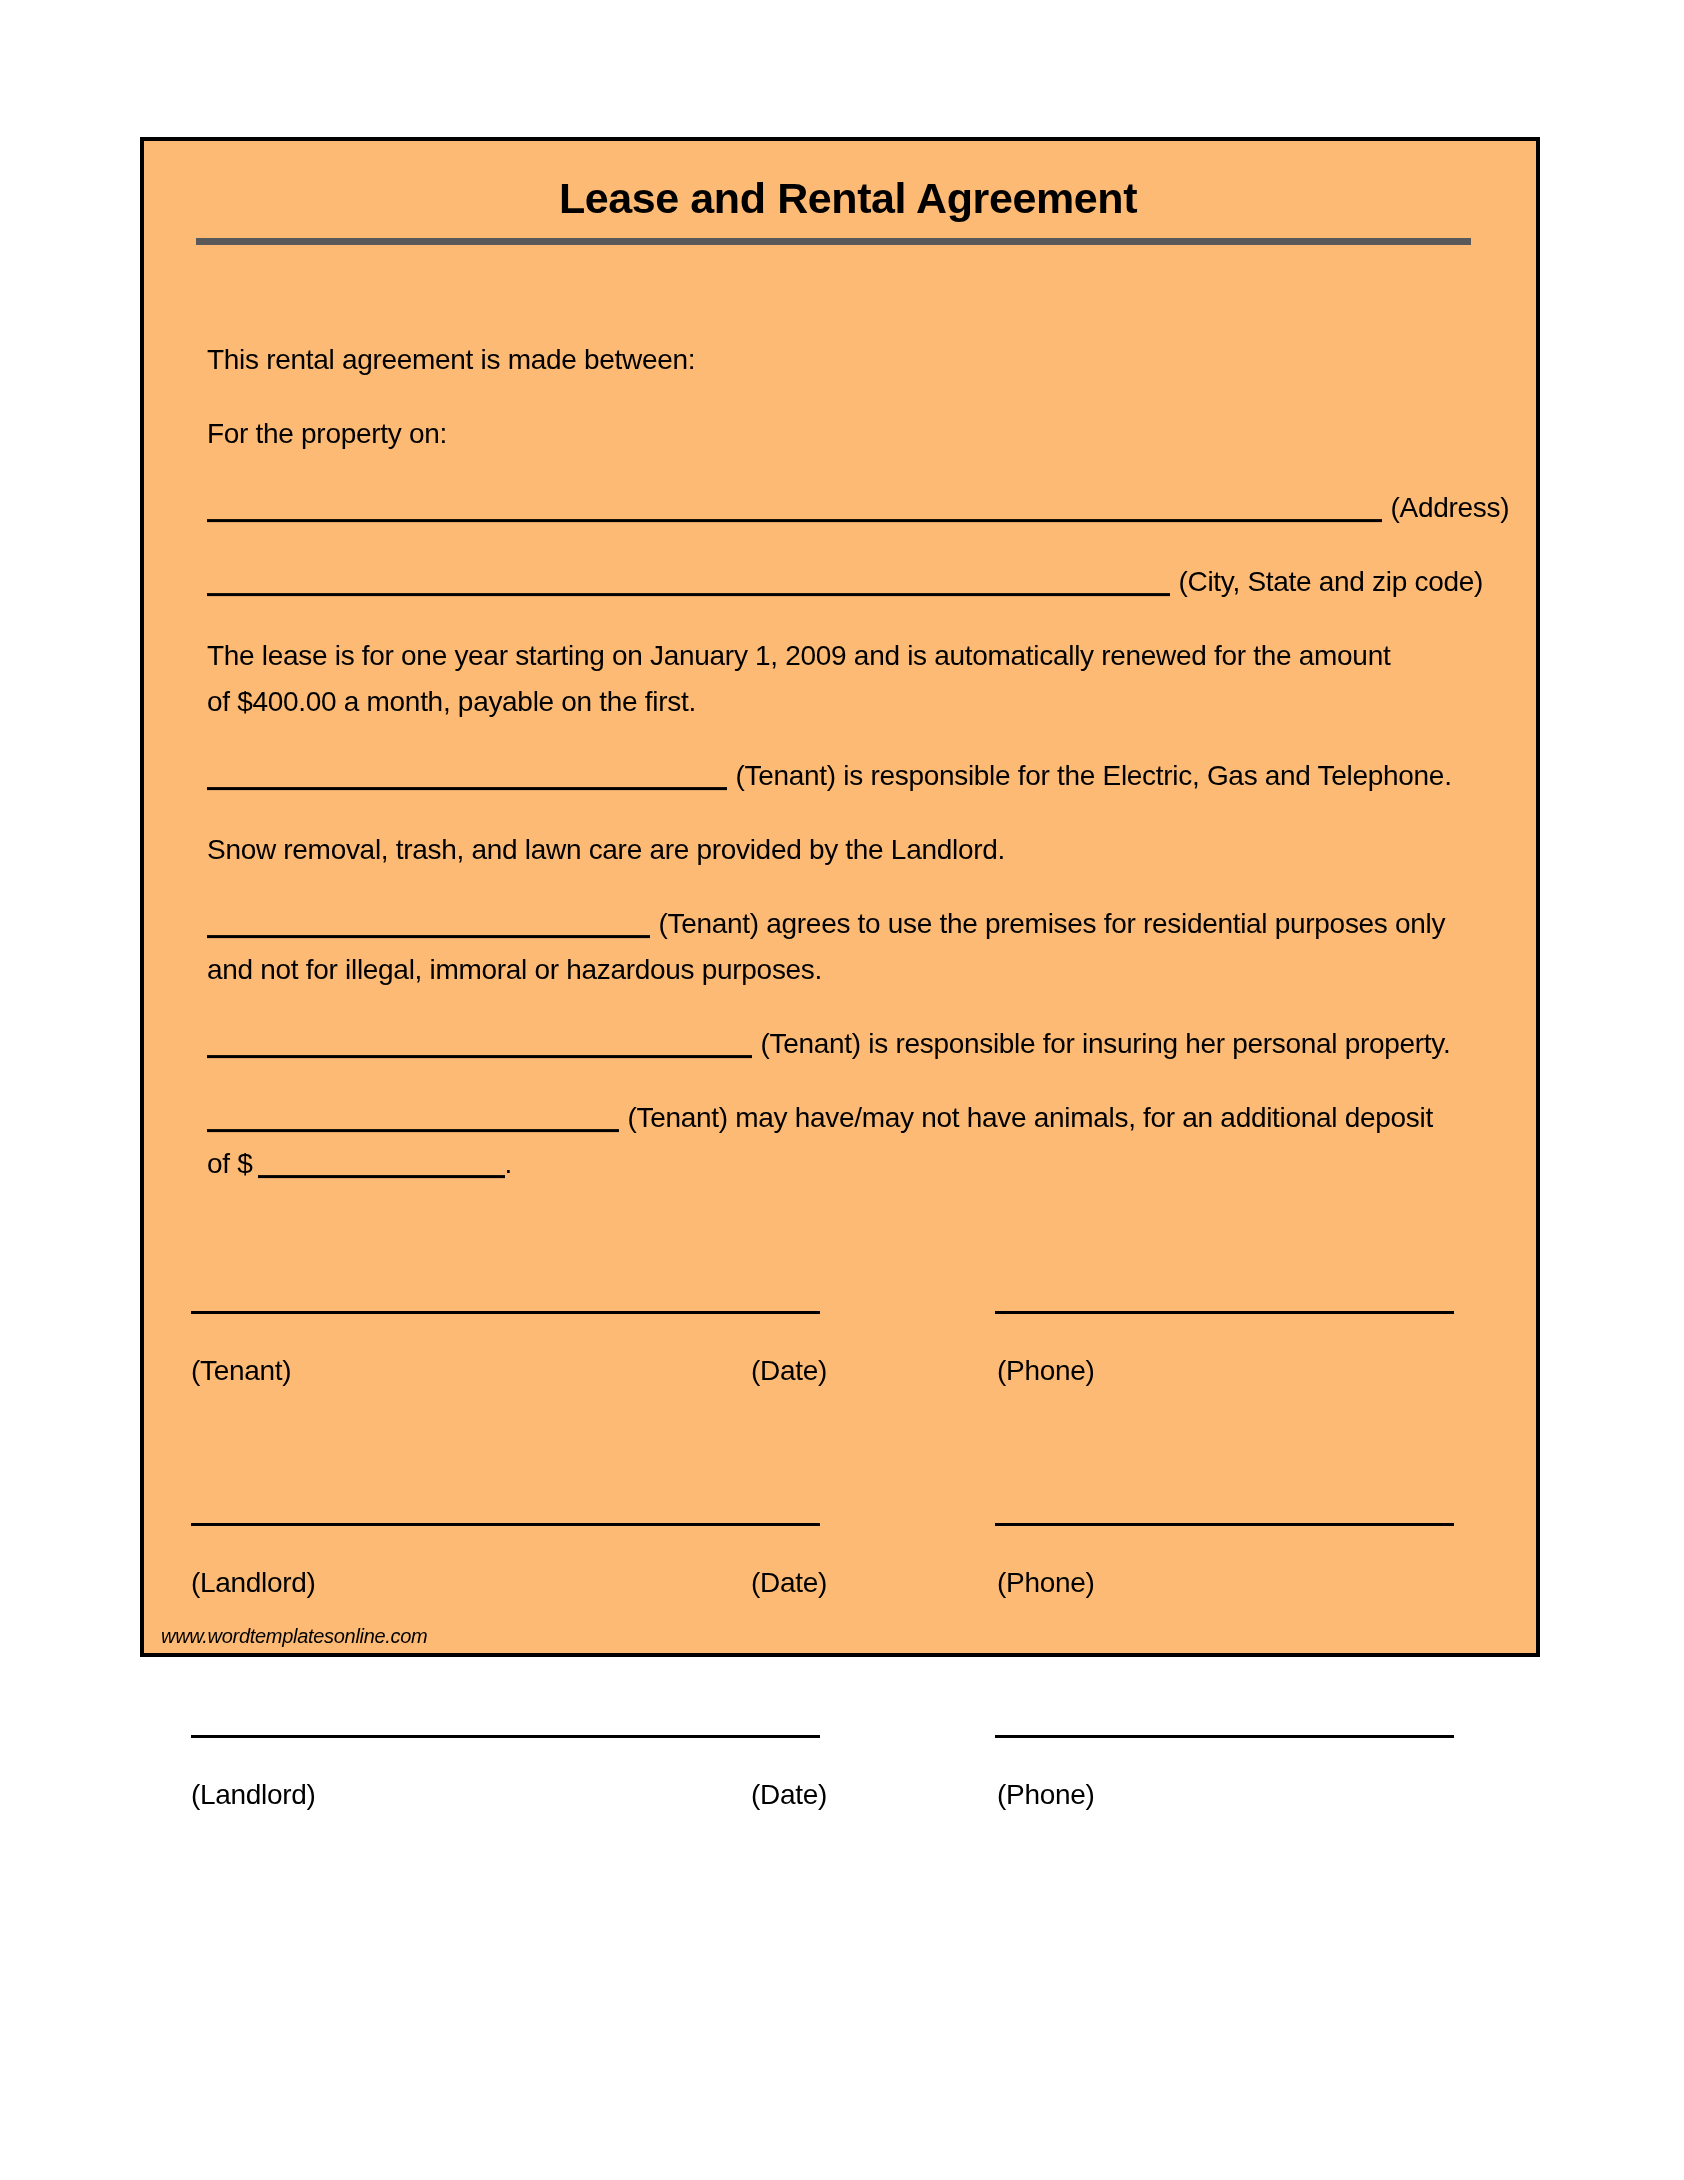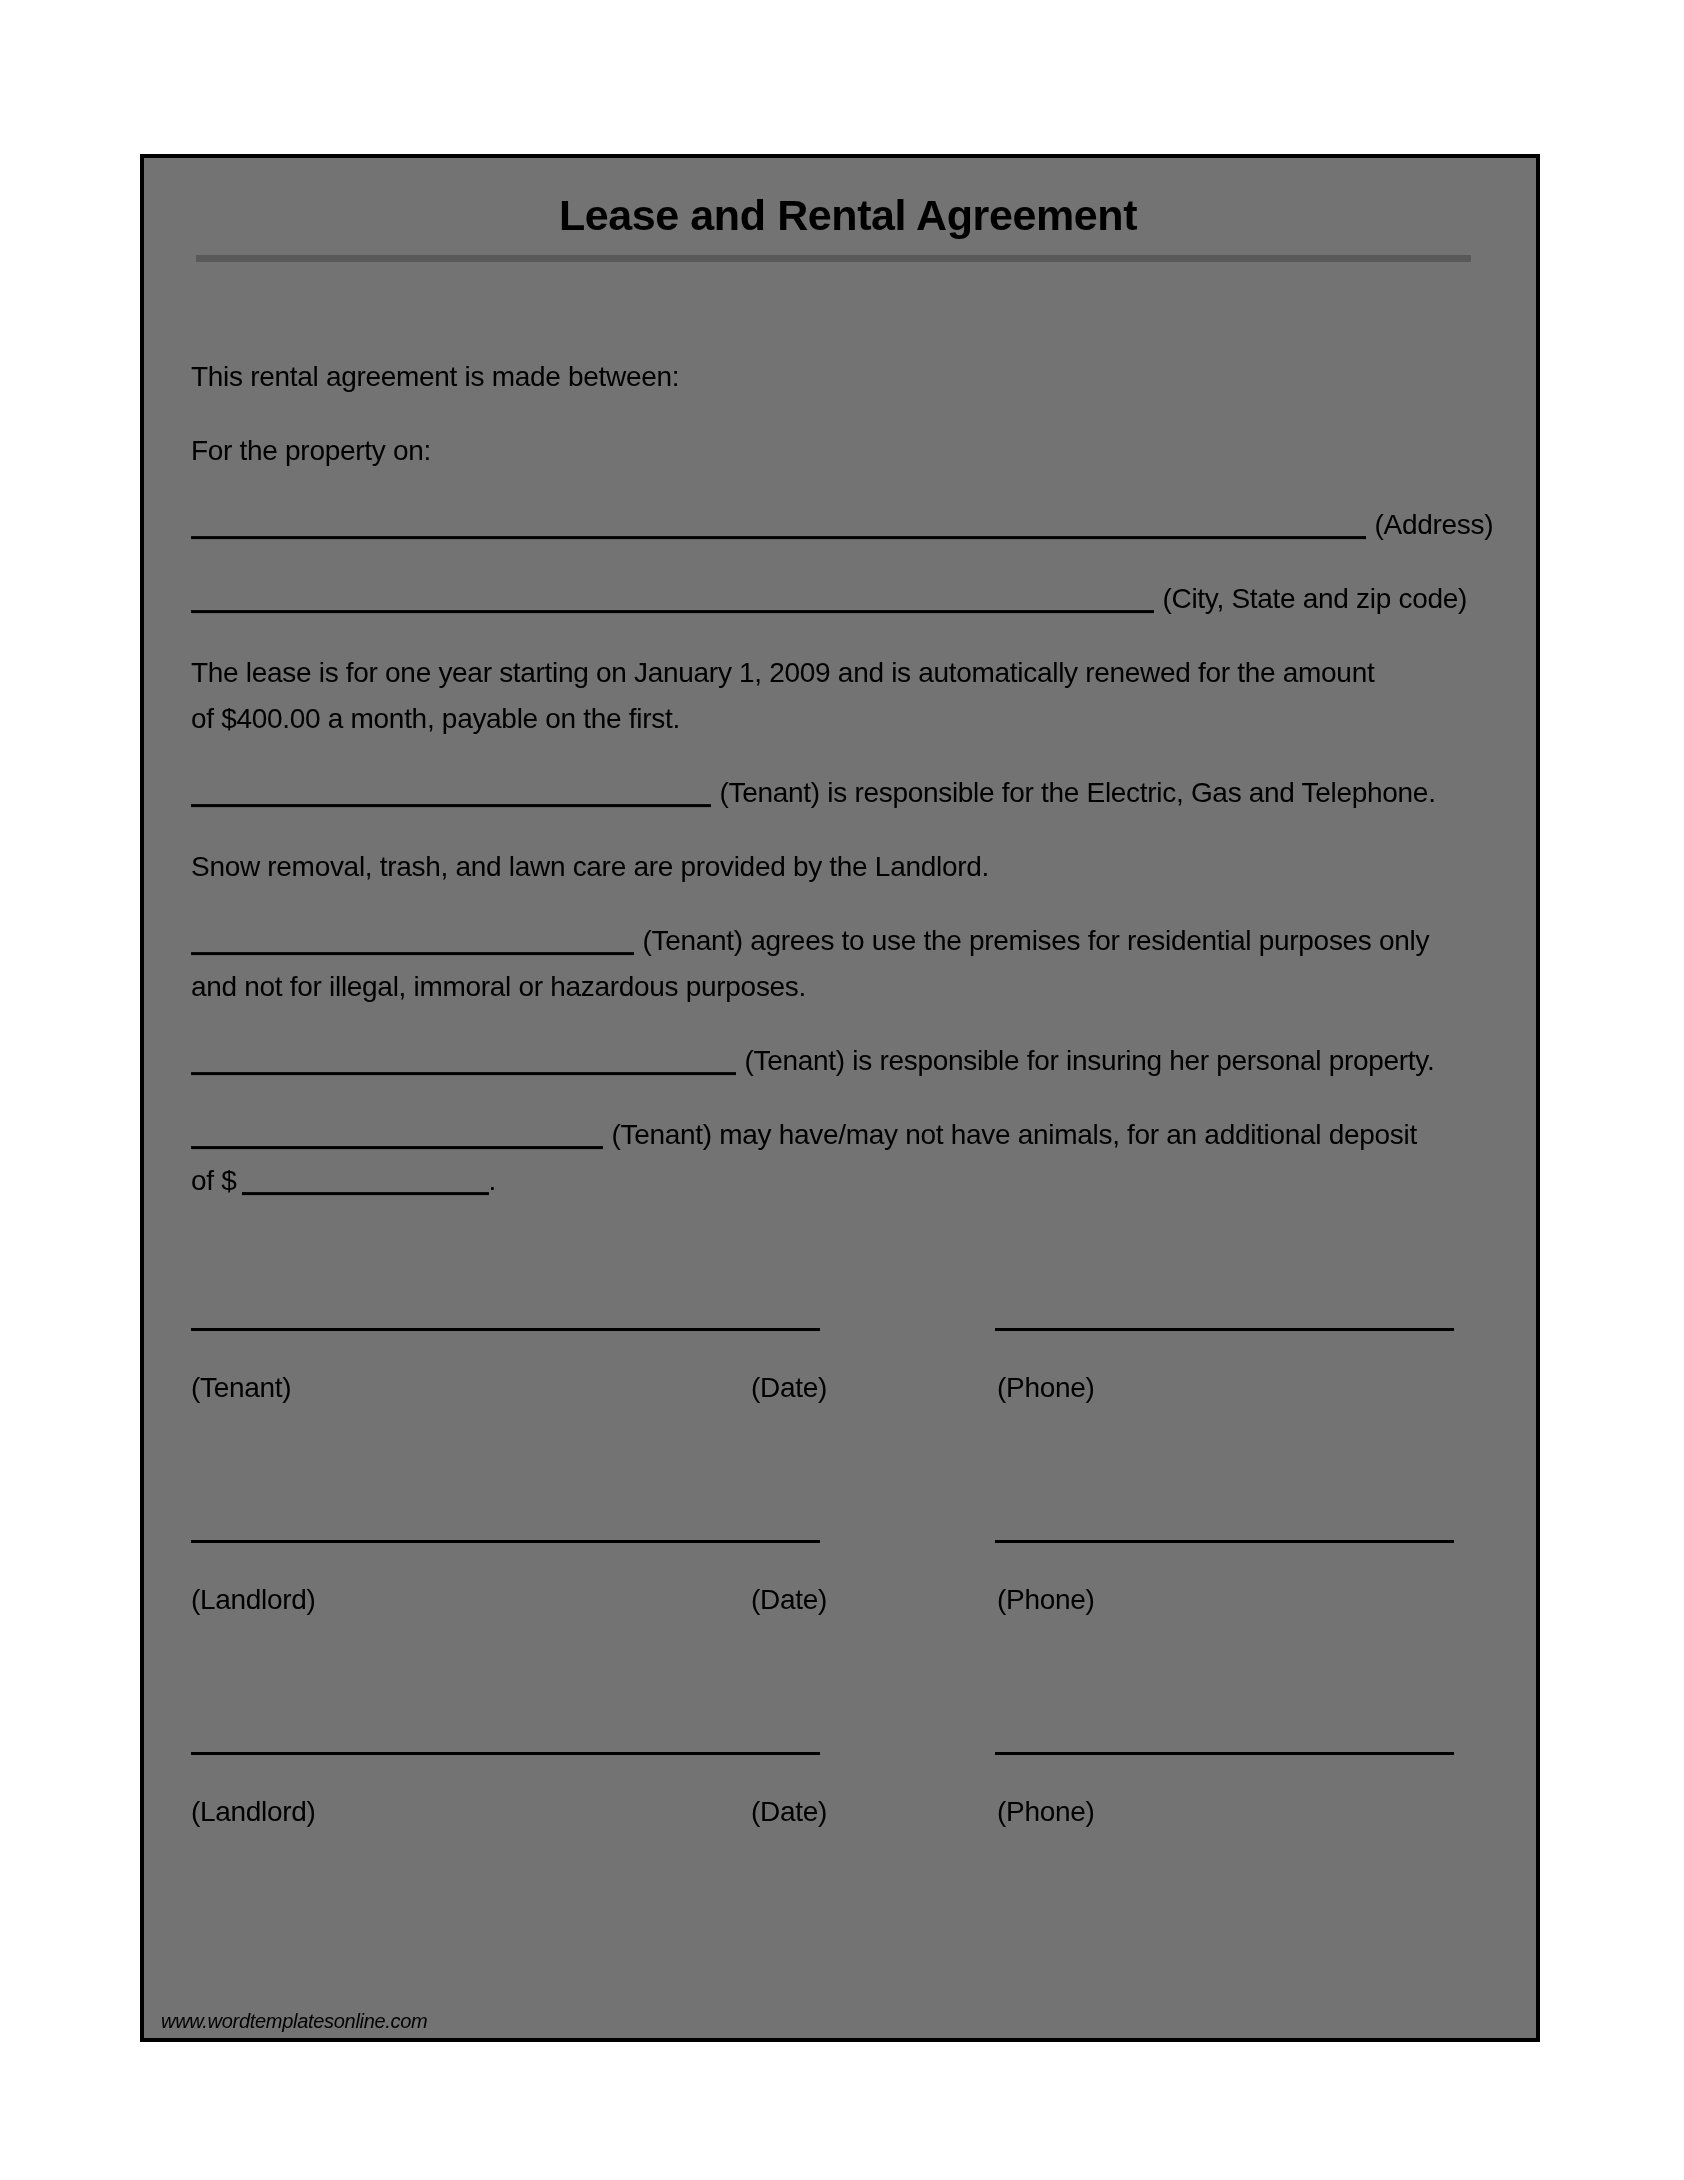--- a/index.html
+++ b/index.html
@@ -5,25 +5,25 @@
   html, body { margin: 0; padding: 0; background: #ffffff; }
   body {
     width: 1685px; height: 2181px;
     position: relative;
     font-family: "Liberation Sans", "DejaVu Sans", sans-serif;
     color: #000;
     overflow: hidden;
   }
   .sheet {
     position: absolute;
-    left: 140px; top: 154px;
-    width: 1400px; height: 1888px;
+    left: 140px; top: 137px;
+    width: 1400px; height: 1520px;
     box-sizing: border-box;
     border: 4.3px solid #000;
-    background: #737373;
+    background: #fdba74;
   }
   .content { padding: 32px 31px 0 47px; }
   .doc-title {
     margin: 0;
     text-align: center;
     font-size: 43px;
     line-height: 51px;
     font-weight: bold;
     letter-spacing: -0.4px;
   }
@@ -31,21 +31,21 @@
     height: 7.7px;
     background: #595959;
     margin: 13.6px 34px 0 5.1px;
   }
   .doc-body {
     font-size: 28px;
     line-height: 46px;
     letter-spacing: -0.3px;
     margin-top: 92px;
   }
-  .row { margin: 0 0 28px 0; }
+  .row { margin: 0 0 28px 16px; }
   .nowrap { white-space: nowrap; }
   .blank {
     display: inline-block;
     border-bottom: 3.4px solid #000;
     transform: translateY(5.1px);
     margin-right: 8.5px;
   }
   .blank.after-text { margin-right: 0; margin-left: 5.1px; }
   .w-parties1 { width: 486px; }
   .w-parties2 { width: 473px; }

